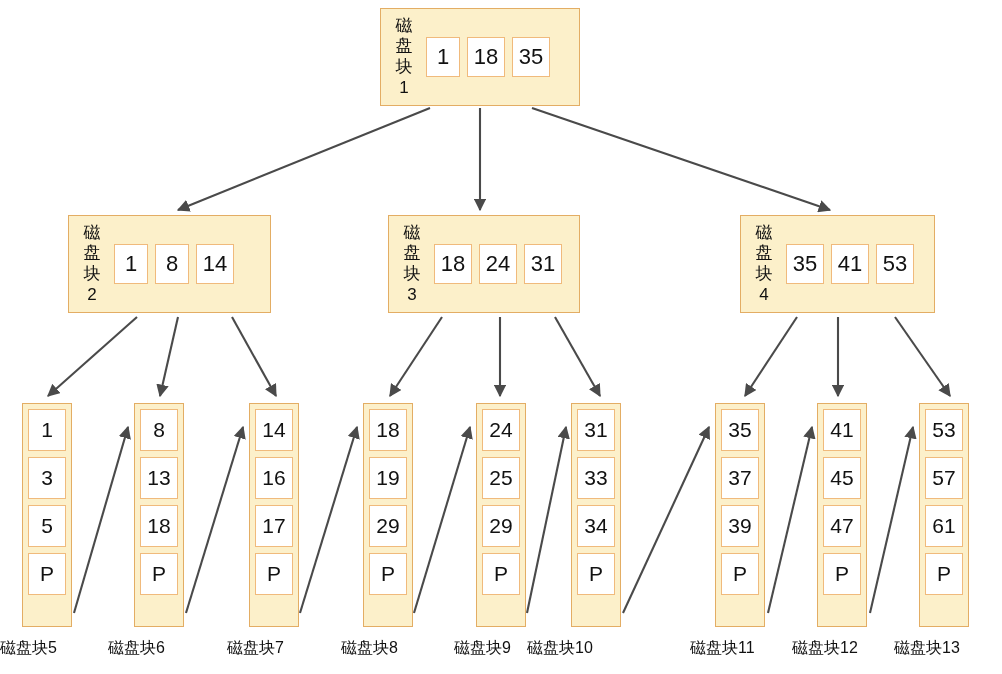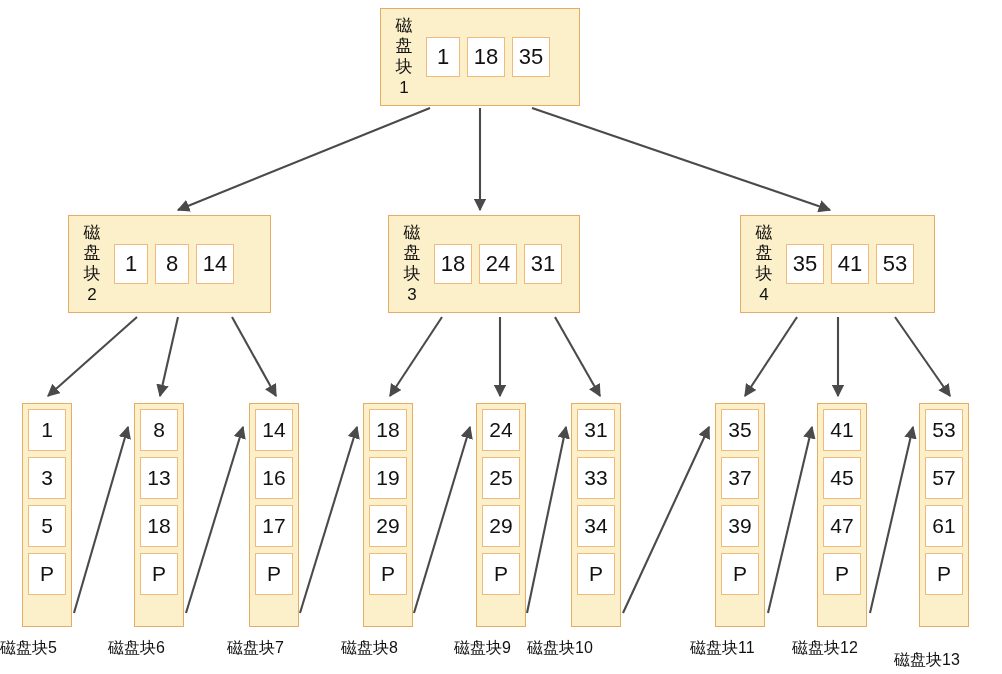--- a/index.html
+++ b/index.html
@@ -221,15 +221,15 @@
     <div class="leaf-cell">P</div>
   </div>
   <div class="leaf-caption" style="left:792px;top:638px;width:100px;">磁盘块12</div>
 
   <div class="leaf" style="left:919px;top:403px;height:224px;">
     <div class="leaf-cell">53</div>
     <div class="leaf-cell">57</div>
     <div class="leaf-cell">61</div>
     <div class="leaf-cell">P</div>
   </div>
-  <div class="leaf-caption" style="left:894px;top:638px;width:100px;margin-top:12px;">磁盘块13</div>
+  <div class="leaf-caption" style="left:894px;top:638px;width:100px;">磁盘块13</div>
 
 </div>
 
 </body></html>

